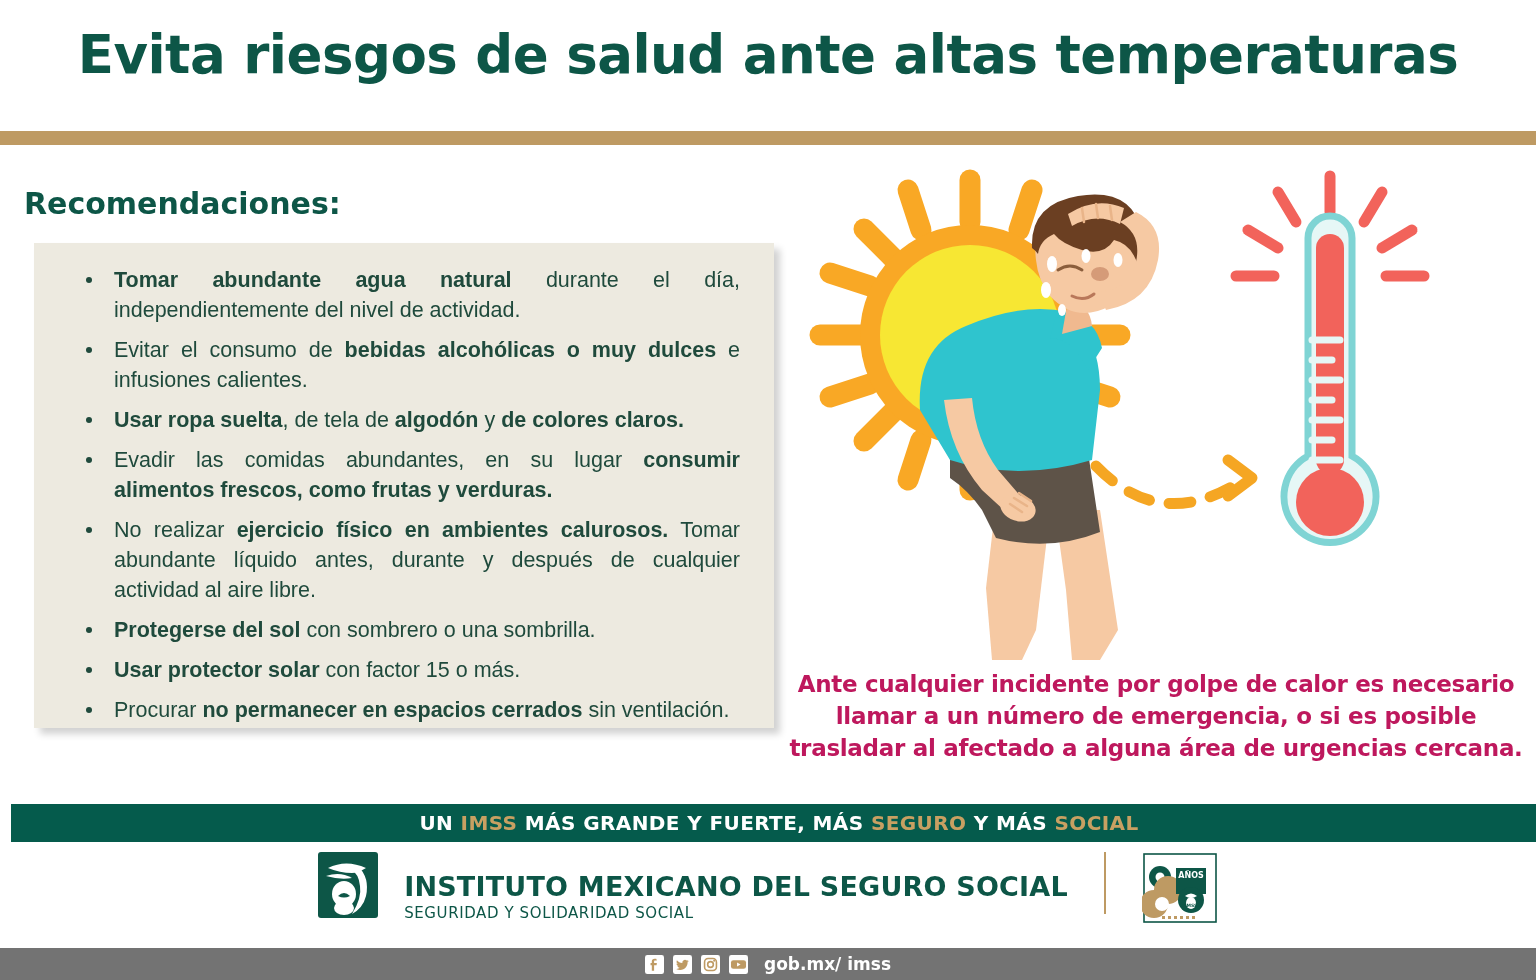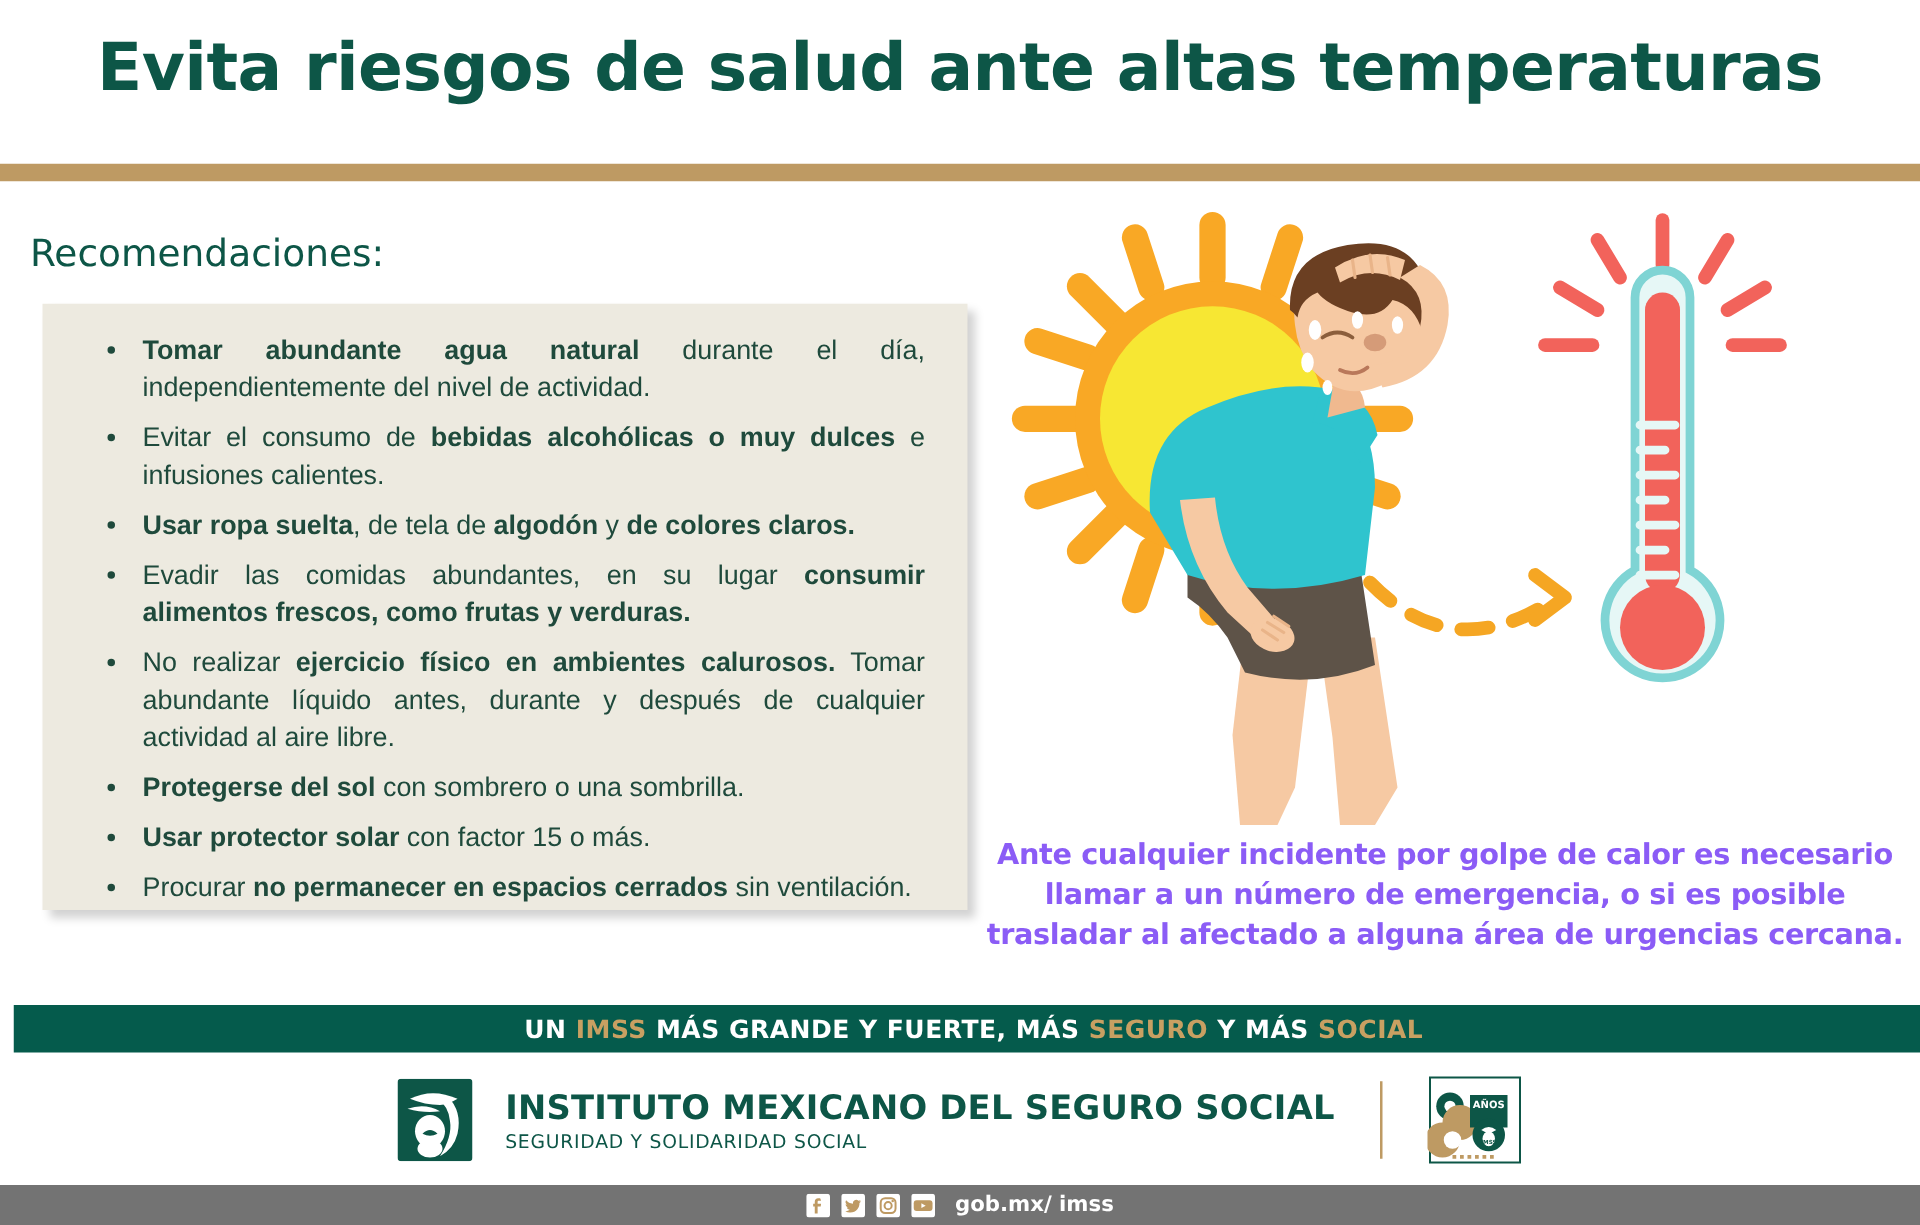--- a/index.html
+++ b/index.html
@@ -19,21 +19,21 @@
   .header-title {
     font-size: 53px; font-weight: 700; color: #0D5647;
     letter-spacing:-0.5px; white-space:nowrap;
     font-family:"DejaVu Sans", sans-serif;
   }
   .gold-rule { position:absolute; left:0; top:131px; width:1536px; height:14px; background:#BE9A63; }
 
   
   .section-label {
     position:absolute; left:24px; top:186px;
-    font-size:30px; font-weight:400; color:#0D5647;
+    font-size:30px; font-weight:700; color:#0D5647;
     font-family:"DejaVu Sans", sans-serif;
   }
   .tips-card {
     position:absolute; left:34px; top:243px; width:740px; height:485px;
     background:#EDEAE0;
     box-shadow: 6px 6px 7px rgba(0,0,0,0.18);
   }
   .tips-list { position:absolute; left:46px; top:22px; width:660px; }
   .tip {
     position:relative; padding-left:34px;
@@ -44,39 +44,39 @@
   .tip .bullet {
     position:absolute; left:6px; top:12px;
     width:6px; height:6px; border-radius:50%; background:#1F4A3C;
   }
   .tip b { font-weight:700; }
 
   
   .art { position:absolute; left:800px; top:160px; width:700px; height:500px; }
   .caption {
     position:absolute; left:786px; top:668px; width:740px;
-    text-align:center; color:#8b5cf6;
+    text-align:center; color:#be185d;
     font-size:23px; line-height:32px; font-weight:600;
     font-family:"DejaVu Sans", sans-serif; letter-spacing:-0.3px;
   }
 
   
   .green-band {
     position:absolute; left:11px; top:804px; width:1536px; height:38px;
     background:#055B4C; display:flex; align-items:center; justify-content:center;
   }
   .band-text {
     font-size:20px; font-weight:700; color:#ffffff; letter-spacing:0.4px;
     font-family:"DejaVu Sans", sans-serif;
   }
   .band-text .gold { color:#C8A062; }
 
   .logo-row {
     position:absolute; left:0; top:852px; width:1536px; height:88px;
-    display:flex; align-items:center; justify-content:center; gap:26px;
+    display:flex; justify-content:center; gap:26px;
   }
   .imss-mark { width:60px; height:66px; flex:0 0 auto; }
   .imss-words { display:flex; flex-direction:column; justify-content:center; }
   .imss-line1 {
     font-size:27px; font-weight:700; color:#0D5647; letter-spacing:0.2px;
     font-family:"DejaVu Sans", sans-serif; white-space:nowrap;
   }
   .imss-line2 {
     font-size:15px; font-weight:400; color:#0D5647; letter-spacing:0.6px;
     font-family:"DejaVu Sans", sans-serif; white-space:nowrap; margin-top:2px;

